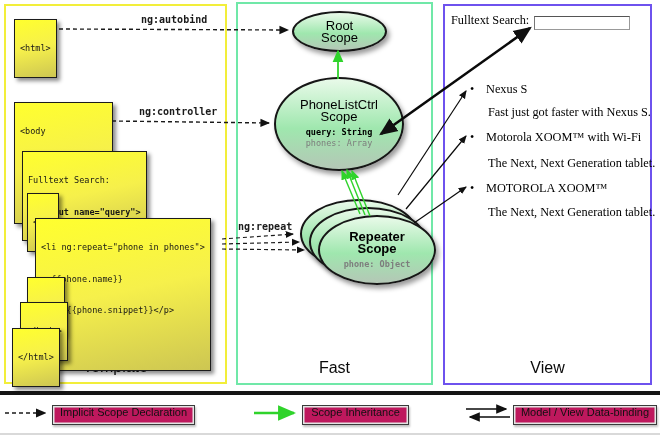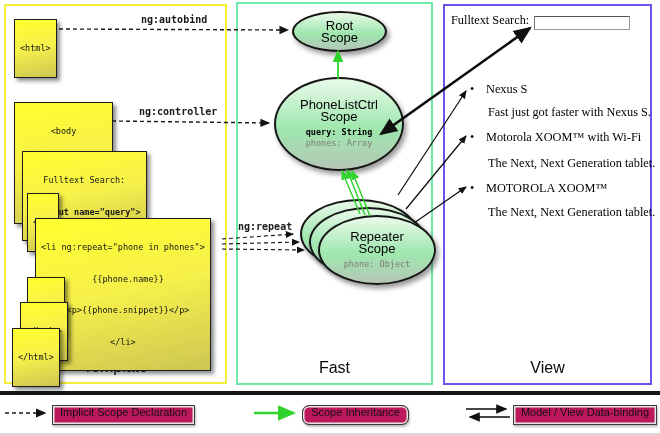--- a/index.html
+++ b/index.html
@@ -10,21 +10,21 @@
   #col-template{left:4px;top:4px;width:219px;height:376px;border:2px solid #f2ee3a;}
   #col-model{left:236px;top:2px;width:193px;height:379px;border:2px solid #70e8a8;}
   #col-view{left:443px;top:4px;width:205px;height:377px;border:2px solid #6e52ee;}
   .col-label{position:absolute;bottom:6px;left:0;width:100%;text-align:center;
              font-size:16px;color:#0a0a0a;}
   
   .code-box{position:absolute;z-index:2;padding:2px 5px;
     background:linear-gradient(168deg,#ffff2e 0%,#f6f04b 48%,#cdc652 100%);
     border:1px solid #1c1c1c;box-shadow:2.5px 3px 4px rgba(0,0,0,.45);
     font-family:"DejaVu Sans Mono",monospace;font-size:8.5px;line-height:10.5px;
-    color:#161616;white-space:pre;text-align:center;}
+    color:#161616;white-space:pre;}
   .code-line{white-space:pre;}
   .code-bold{font-weight:bold;}
   
   .scope{position:absolute;z-index:2;border:2px solid #161616;border-radius:50%;
     background:linear-gradient(180deg,#e9fae9 0%,#9fe7ae 55%,#b4c7b6 100%);
     box-shadow:2.5px 3.5px 5px rgba(0,0,0,.4);
     display:flex;flex-direction:column;align-items:center;justify-content:center;
     text-align:center;}
   .scope-title{font-size:13px;line-height:12px;color:#000;}
   .scope-prop{font-family:"DejaVu Sans Mono",monospace;font-size:8.5px;line-height:11px;}
@@ -147,21 +147,21 @@
   <div class="scope" style="left:274px;top:77px;width:126px;height:90px;">
     <div class="scope-title">PhoneListCtrl</div>
     <div class="scope-title">Scope</div>
     <div class="spacer4"></div>
     <div class="scope-prop prop-strong">query: String</div>
     <div class="scope-prop prop-dim">phones: Array</div>
   </div>
 
   <div class="scope" style="left:300px;top:199px;width:114px;height:66px;"></div>
   <div class="scope" style="left:309px;top:207px;width:114px;height:66px;"></div>
-  <div class="scope" style="left:318px;top:215px;width:114px;height:66px;">
+  <div class="scope" style="left:318px;top:215px;width:114px;height:66px;font-weight:bold;">
     <div class="scope-title">Repeater</div>
     <div class="scope-title">Scope</div>
     <div class="spacer4"></div>
     <div class="scope-prop prop-dim">phone: Object</div>
   </div>
 
   <div class="view-abs serif" style="left:451px;top:13px;">Fulltext Search:</div>
   <input id="search-input" type="text" value="" style="">
 
   <div class="view-abs serif" style="left:470px;top:82px;"><span class="bullet">•</span><span>Nexus S</span></div>
@@ -170,21 +170,21 @@
   <div class="view-abs serif" style="left:488px;top:105px;">Fast just got faster with Nexus S.</div>
   <div class="view-abs serif" style="left:488px;top:156px;">The Next, Next Generation tablet.</div>
 
   <div class="view-abs serif" style="left:470px;top:181px;"><span class="bullet">•</span><span>MOTOROLA XOOM™</span></div>
   <div class="view-abs serif" style="left:488px;top:205px;">The Next, Next Generation tablet.</div>
 
   <div id="separator"></div>
   <div class="legend-box" style="left:52px;width:141px;">
     <span>Implicit Scope Declaration</span>
   </div>
-  <div class="legend-box" style="left:302px;width:105px;border-radius:7px;">
+  <div class="legend-box" style="left:302px;width:105px;">
     <span>Scope Inheritance</span>
   </div>
   <div class="legend-box" style="left:513px;width:142px;">
     <span>Model / View Data-binding</span>
   </div>
   <div id="bottom-edge"></div>
 
 </div>
 
 </body></html>

